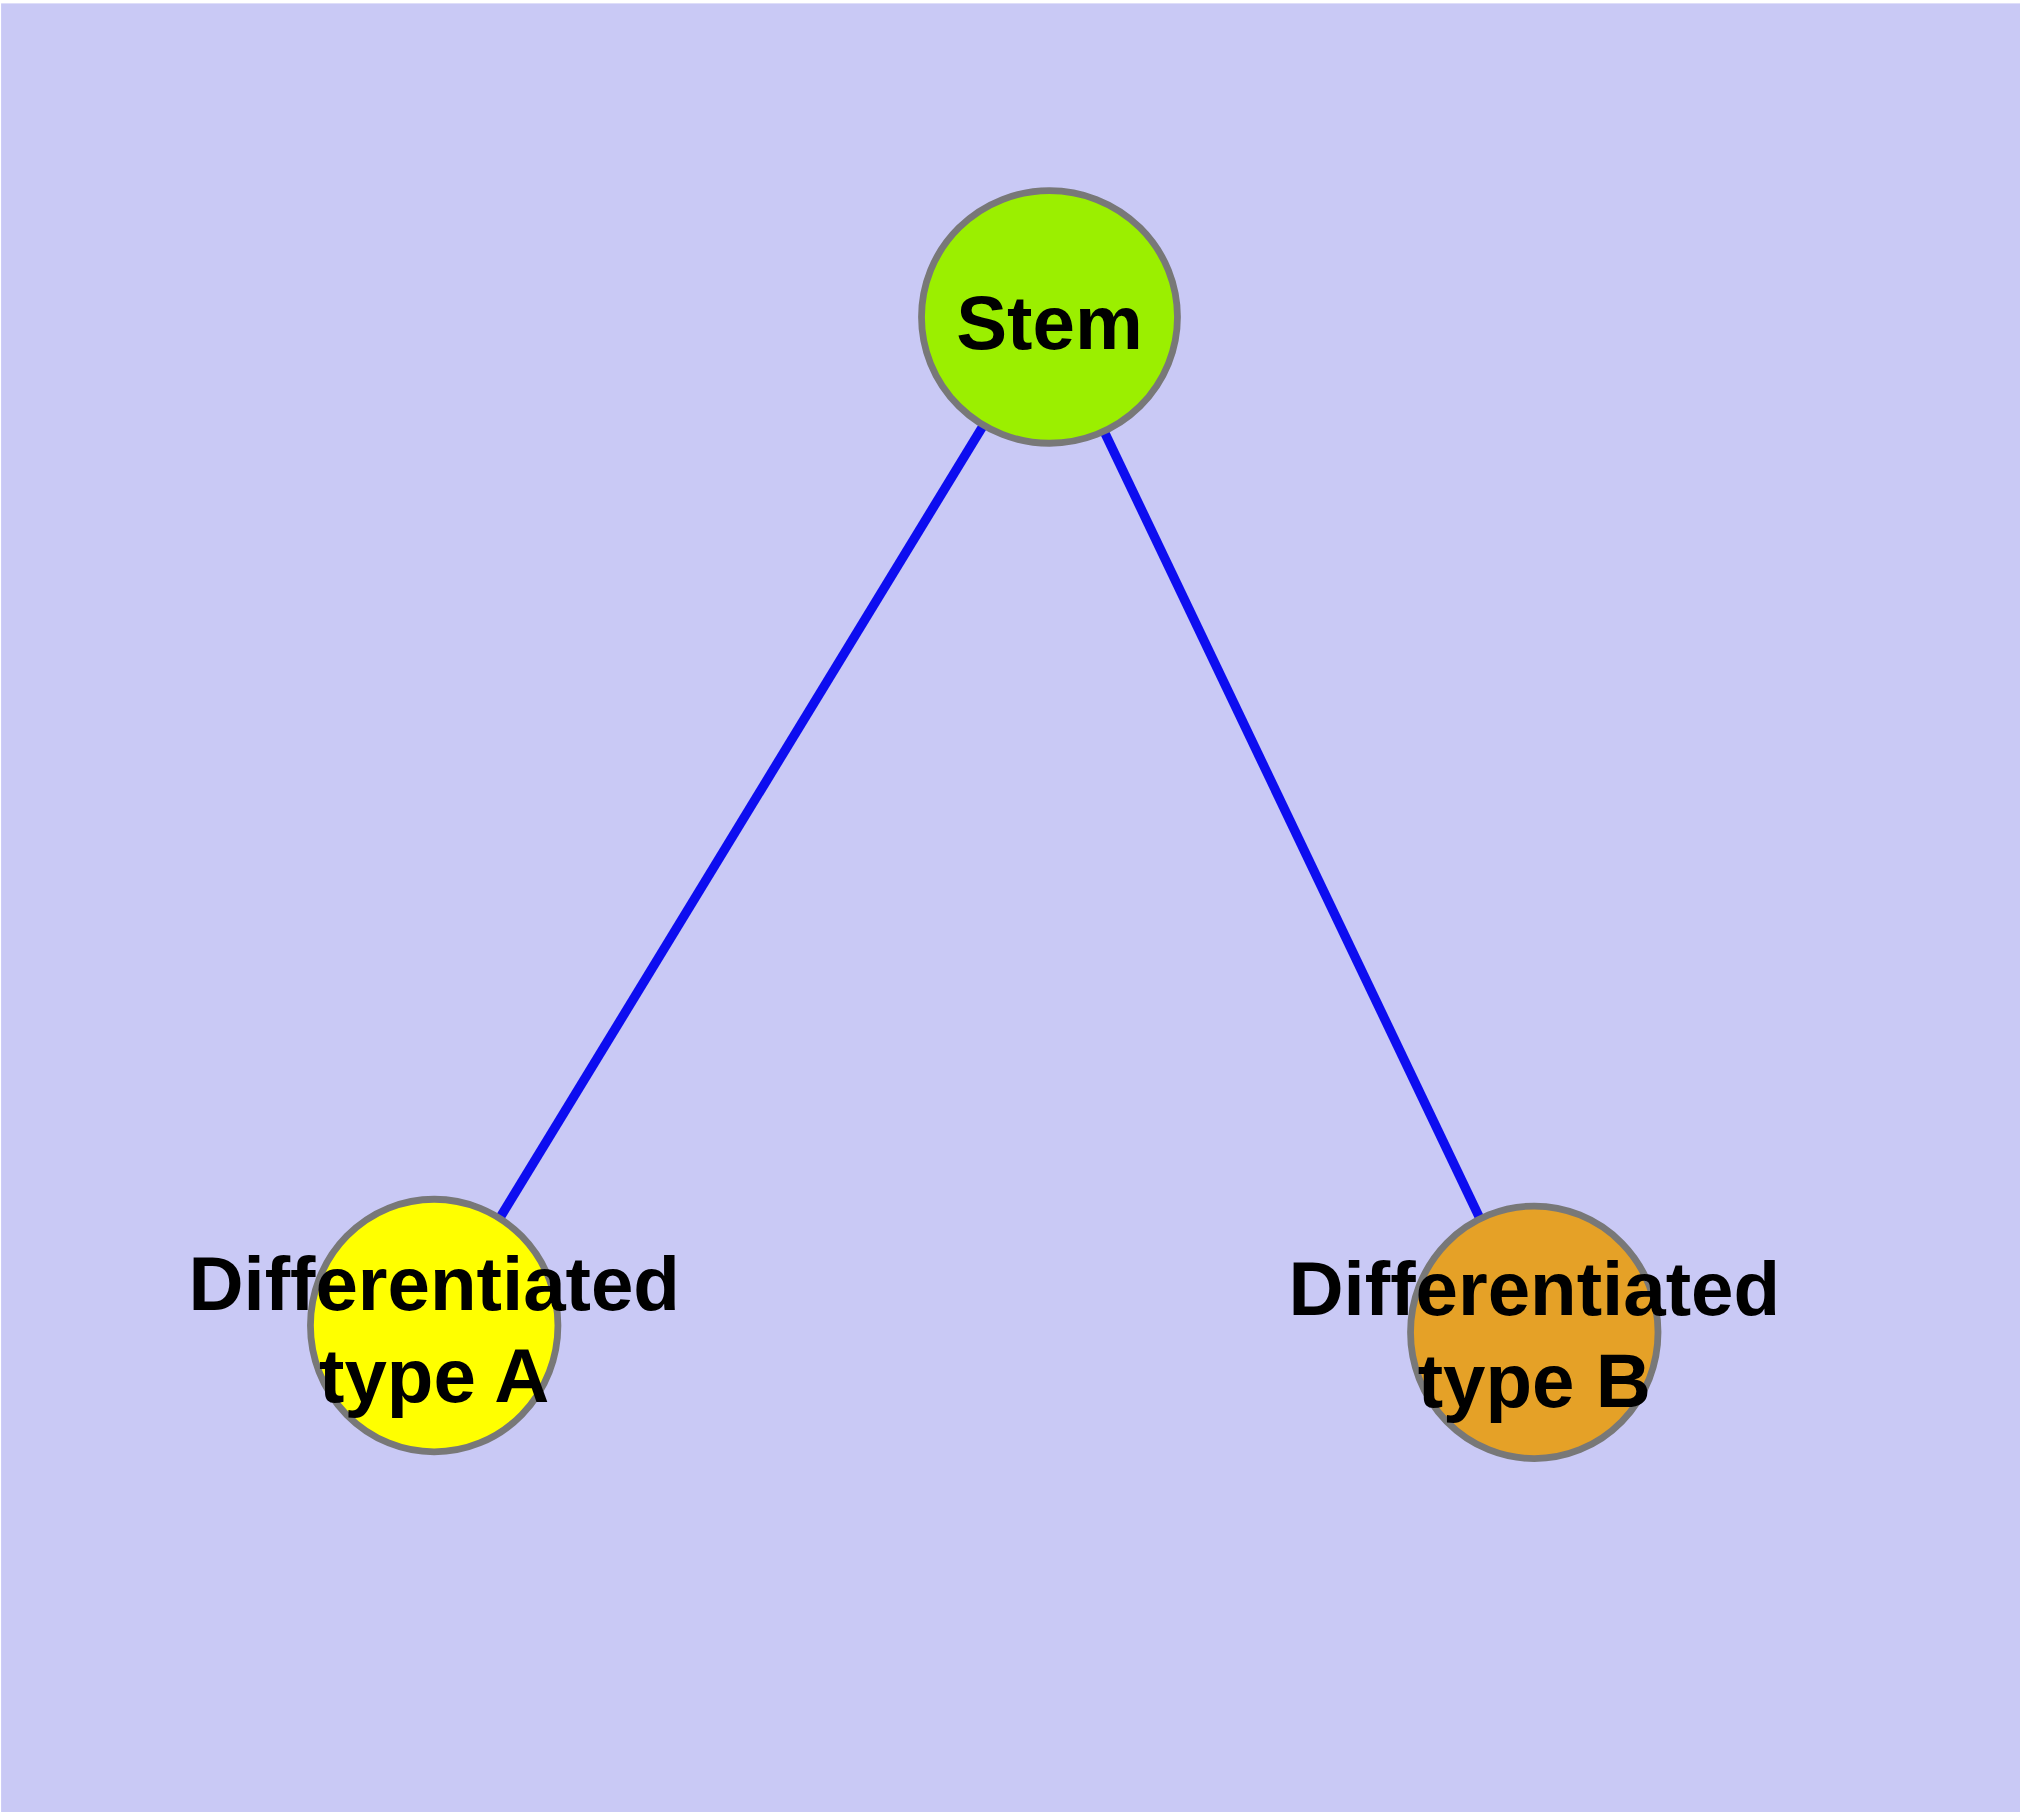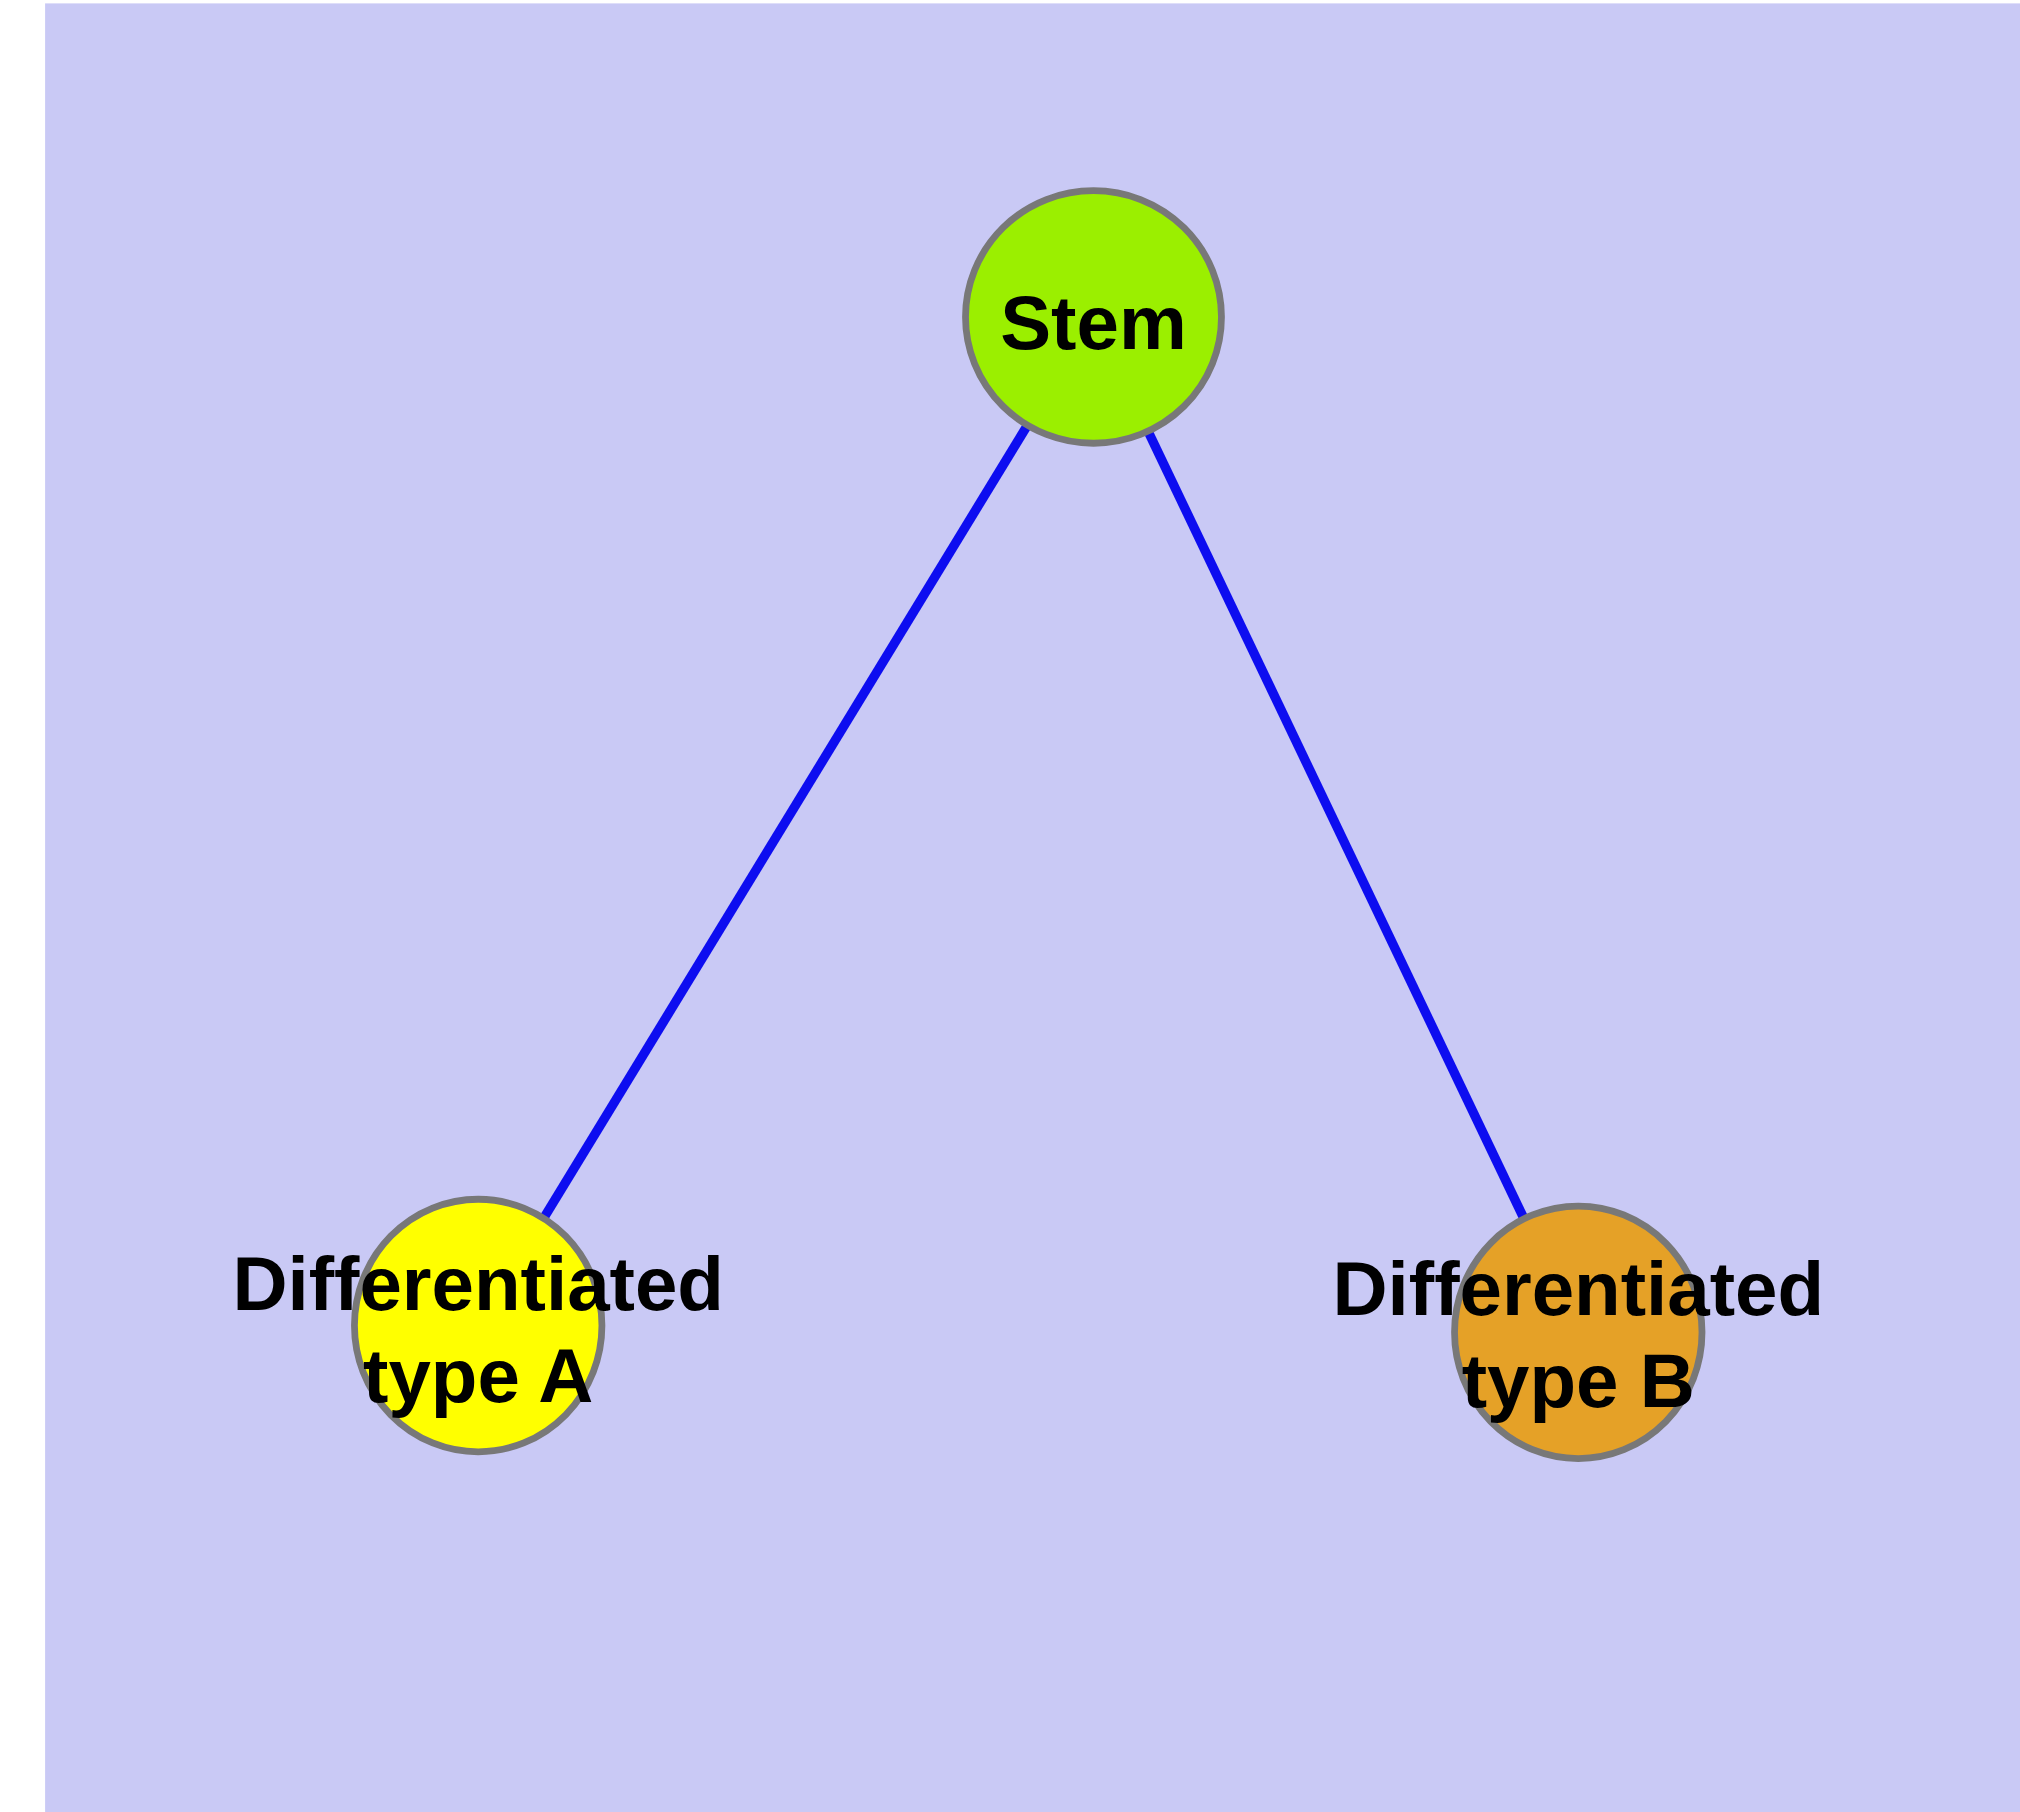--- a/index.html
+++ b/index.html
@@ -9,21 +9,20 @@
     width: 2021px;
     height: 1812px;
     overflow: hidden;
   }
   .canvas-wrap {
     position: absolute;
     top: 0;
     left: 0;
     width: 1840px;
     height: 1812px;
-    margin-left: 44px;
   }
   svg {
     display: block;
   }
   .node-label {
     font-family: "Liberation Sans", sans-serif;
     font-weight: bold;
     font-size: 90px;
     text-anchor: middle;
   }

